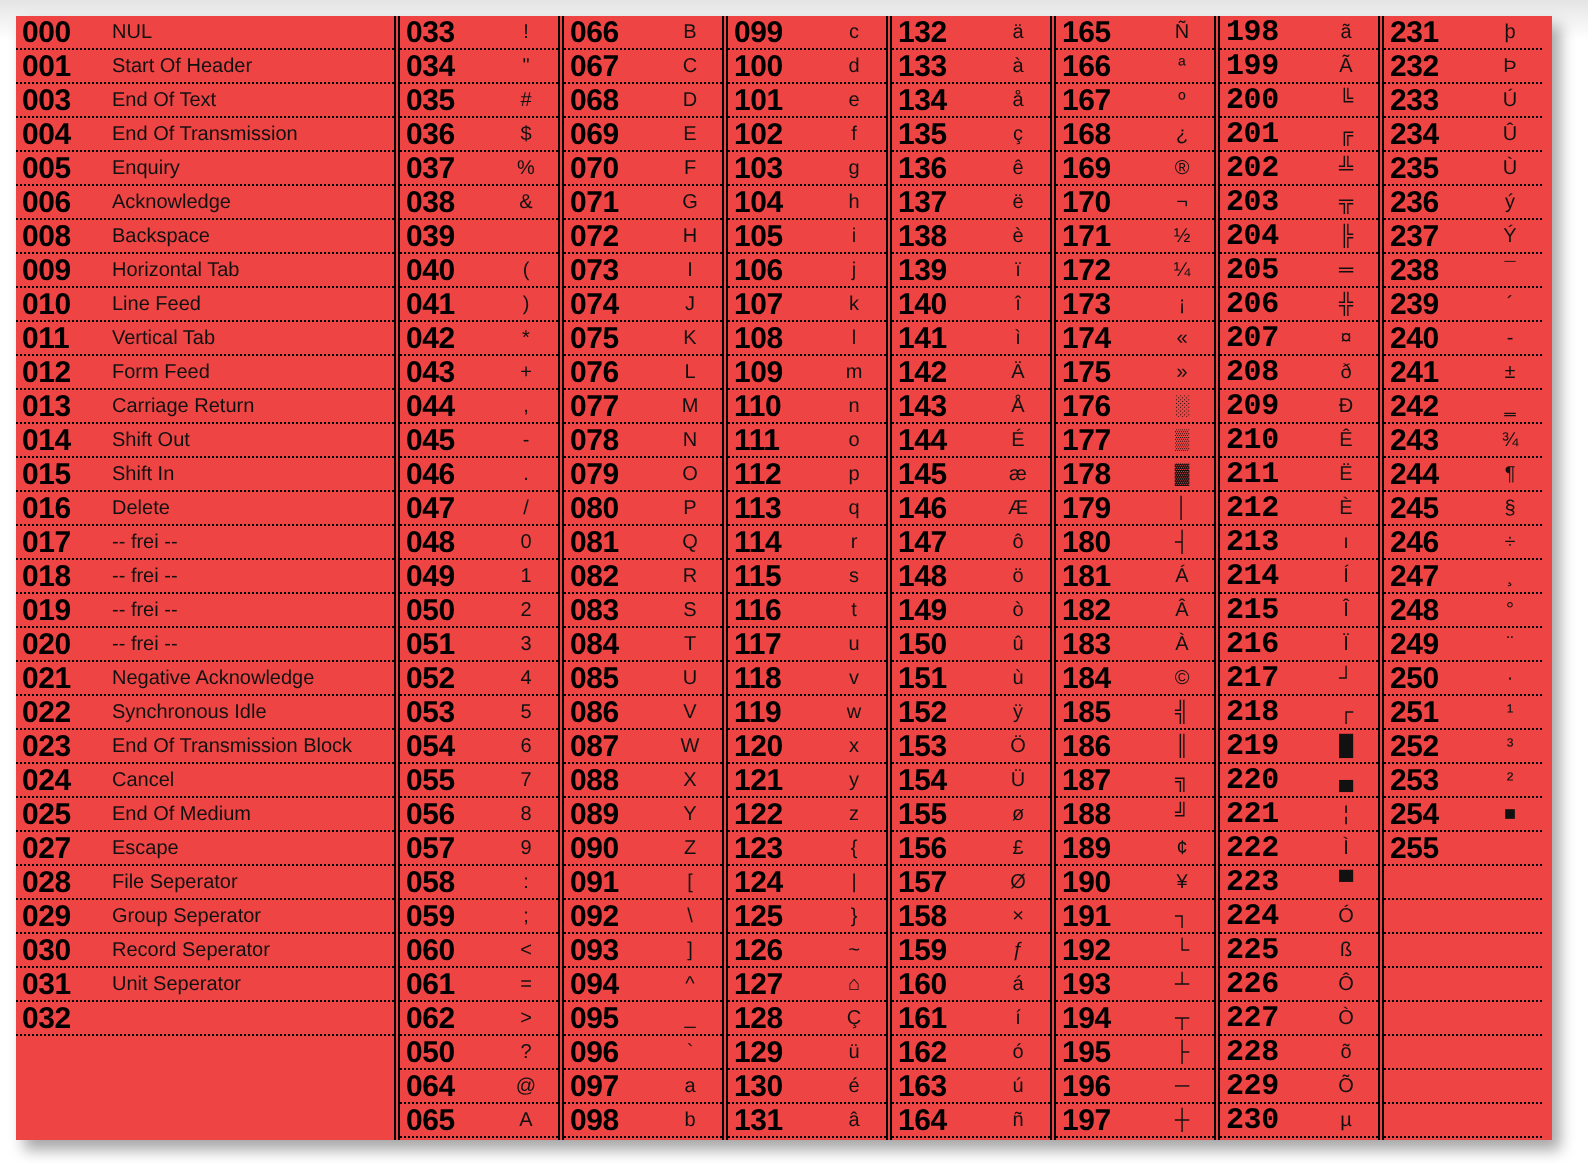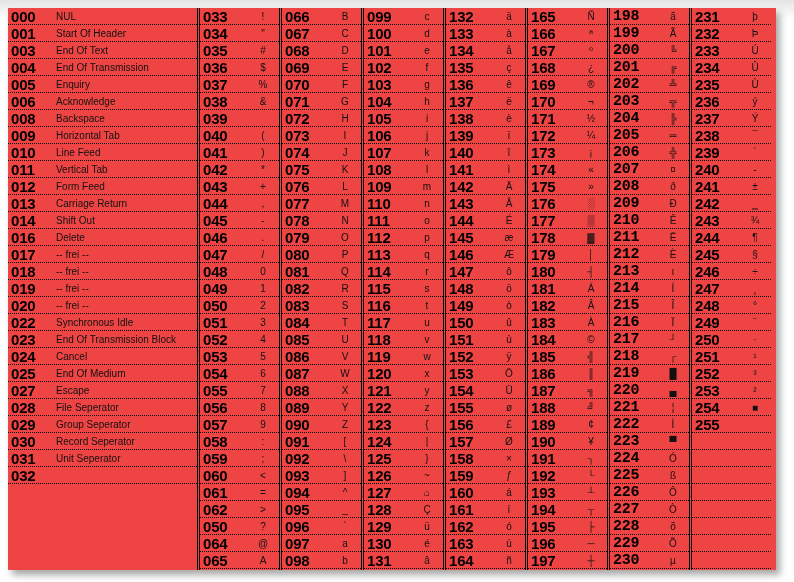--- a/index.html
+++ b/index.html
@@ -94,38 +94,46 @@
       </div>
       <div class="row">
         <span class="code">013</span>
         <span class="val">Carriage Return</span>
       </div>
       <div class="row">
         <span class="code">014</span>
         <span class="val">Shift Out</span>
       </div>
       <div class="row">
+        <span class="code">015</span>
+        <span class="val">Shift In</span>
+      </div>
+      <div class="row">
         <span class="code">016</span>
         <span class="val">Delete</span>
       </div>
       <div class="row">
         <span class="code">017</span>
         <span class="val">-- frei --</span>
       </div>
       <div class="row">
         <span class="code">018</span>
         <span class="val">-- frei --</span>
       </div>
       <div class="row">
         <span class="code">019</span>
         <span class="val">-- frei --</span>
       </div>
       <div class="row">
         <span class="code">020</span>
         <span class="val">-- frei --</span>
+      </div>
+      <div class="row">
+        <span class="code">021</span>
+        <span class="val">Negative Acknowledge</span>
       </div>
       <div class="row">
         <span class="code">022</span>
         <span class="val">Synchronous Idle</span>
       </div>
       <div class="row">
         <span class="code">023</span>
         <span class="val">End Of Transmission Block</span>
       </div>
       <div class="row">

